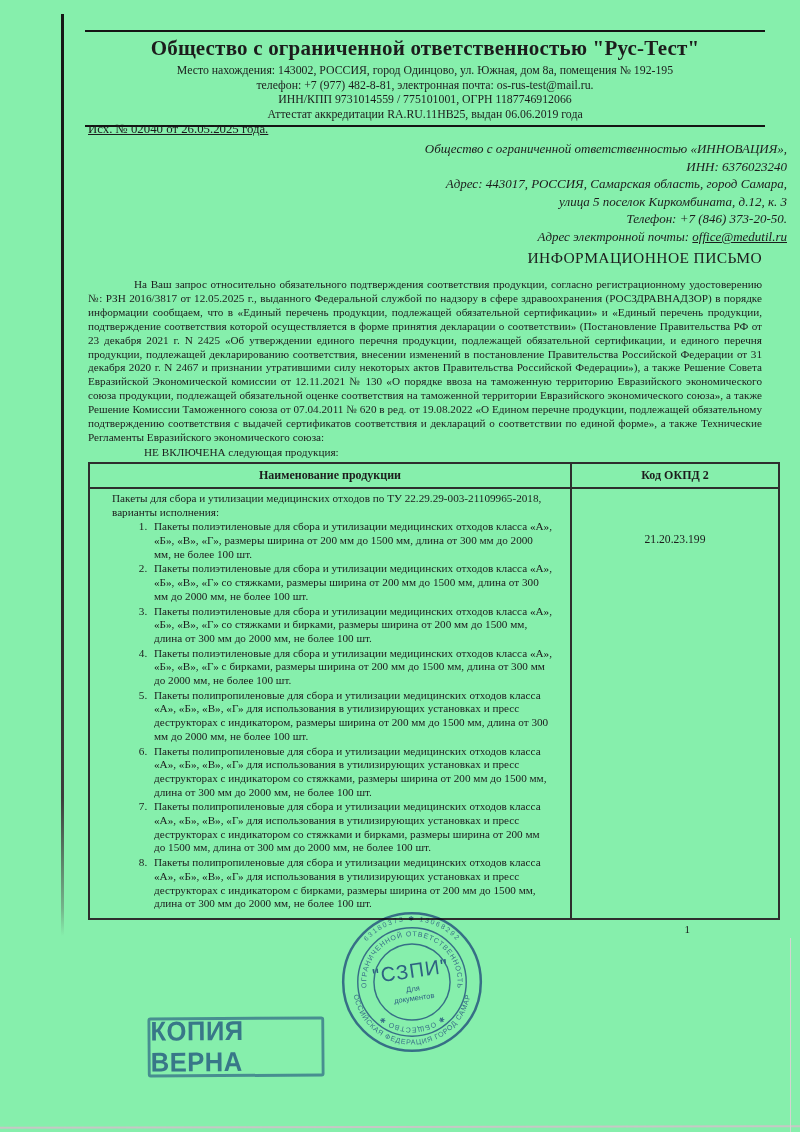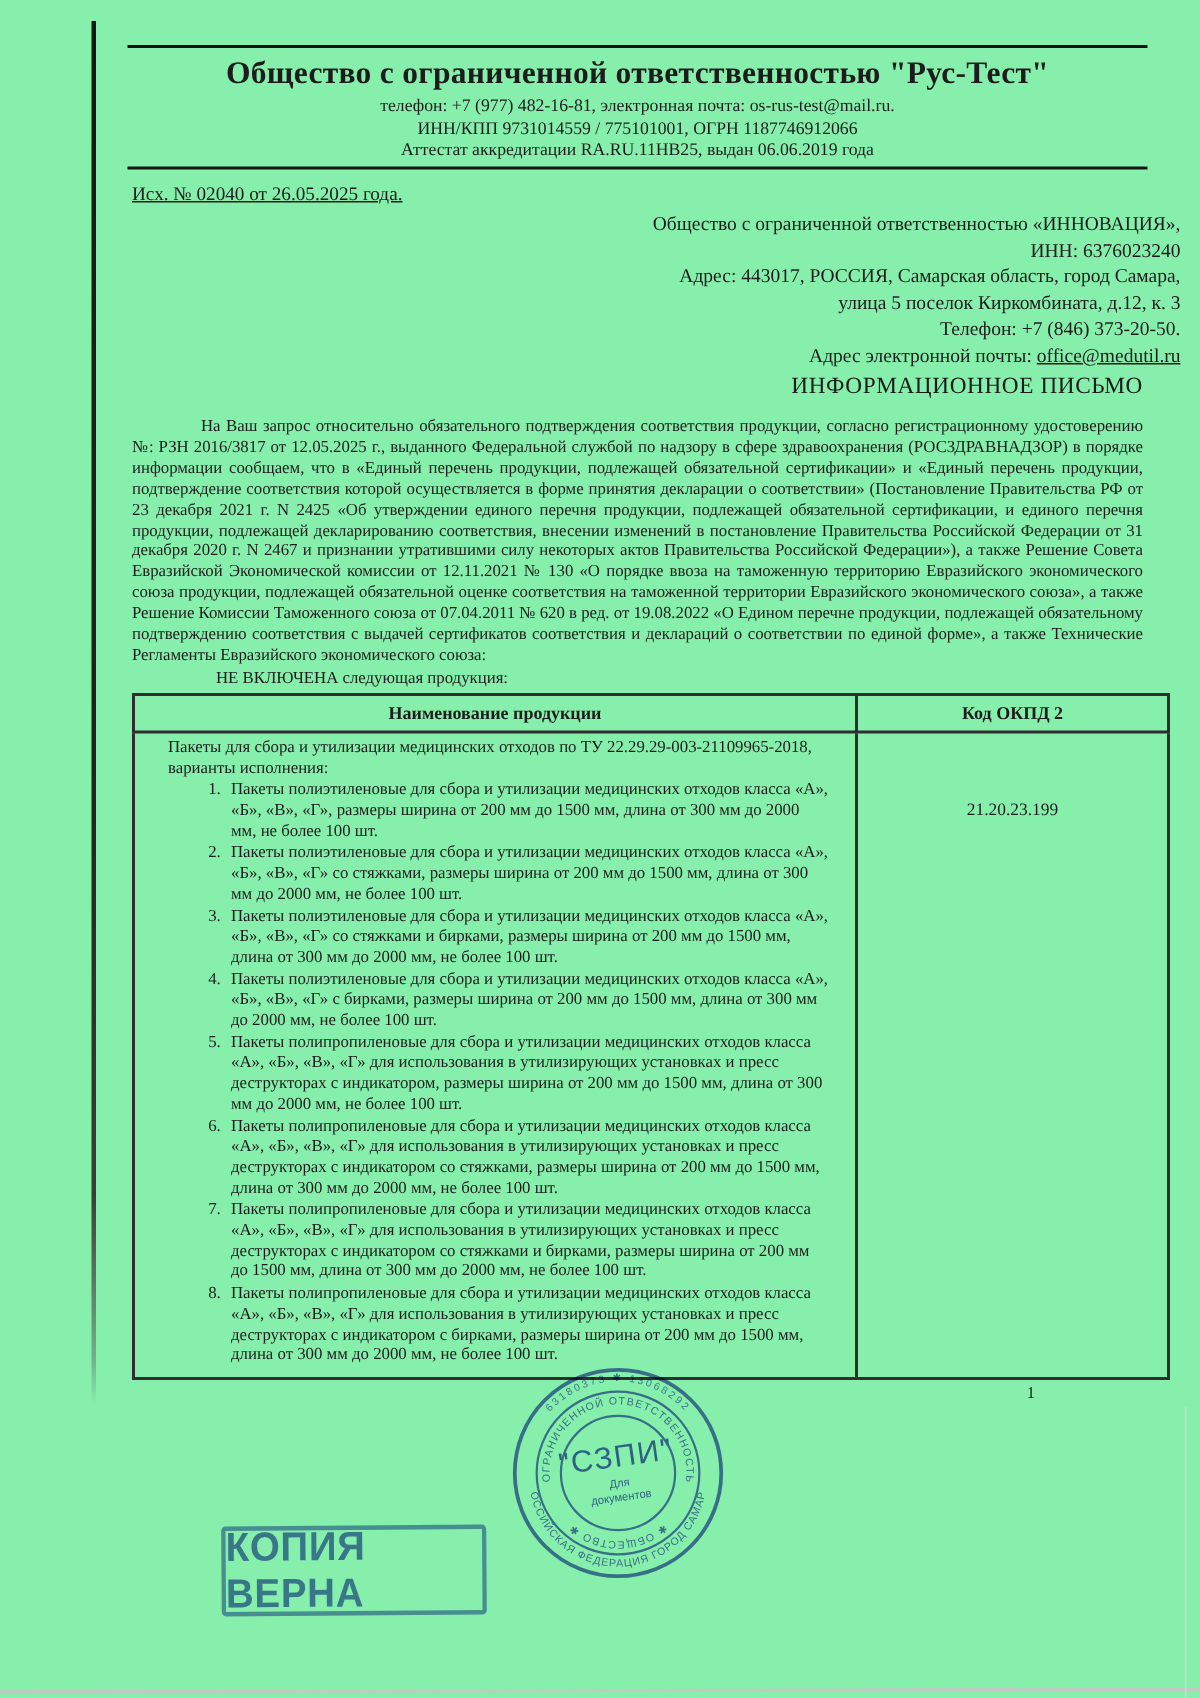--- a/index.html
+++ b/index.html
@@ -32,21 +32,21 @@
   .letterhead{position:absolute;left:85px;top:30px;width:680px;text-align:center;}
   .rule{height:0;border-top:2.4px solid #141414;}
   .rule-top{margin-bottom:4px;}
   .rule-bottom{margin-top:4px;border-top-width:2.2px;}
   .company{font-size:21px;font-weight:bold;letter-spacing:.2px;margin:1px 0 2px;}
   .lh-line{font-size:11.8px;line-height:14.6px;}
   .outgoing{position:absolute;left:88px;top:122px;font-size:12.8px;text-decoration:underline;}
   
   .recipient{
     position:absolute;right:13px;top:140px;width:500px;
-    text-align:right;font-size:13px;line-height:17.6px;
+    text-align:right;font-size:13px;line-height:17.6px;font-style:italic;
   }
   .email{text-decoration:underline;}
   
   .content{position:absolute;left:88px;top:249px;width:674px;}
   .title{
     font-size:15.5px;font-weight:normal;text-align:right;
     letter-spacing:.4px;margin:0 0 11px;
   }
   .body-par{
     margin:0;font-size:11.2px;line-height:13.9px;
@@ -103,21 +103,22 @@
 </head>
 <body>
 
 <div class="page">
 
   <div class="scanline-v"></div>
 
   <header class="letterhead">
     <div class="rule rule-top"></div>
     <div class="company">Общество с ограниченной ответственностью "Рус-Тест"</div>
-    <div class="lh-line">телефон: +7 (977) 482-16-81, электронная почта: os-rus-test@mail.ru.</div>
+    <div class="lh-line">Место нахождения: 143002, РОССИЯ, город Одинцово, ул. Южная, дом 8а, помещения № 192-195</div>
+    <div class="lh-line">телефон: +7 (977) 482-8-81, электронная почта: os-rus-test@mail.ru.</div>
     <div class="lh-line">ИНН/КПП 9731014559 / 775101001, ОГРН 1187746912066</div>
     <div class="lh-line">Аттестат аккредитации RA.RU.11НВ25, выдан 06.06.2019 года</div>
     <div class="rule rule-bottom"></div>
   </header>
 
   <div class="outgoing">Исх. № 02040 от 26.05.2025 года.</div>
 
   <div class="recipient">
     <div>Общество с ограниченной ответственностью «ИННОВАЦИЯ»,</div>
     <div>ИНН: 6376023240</div>

